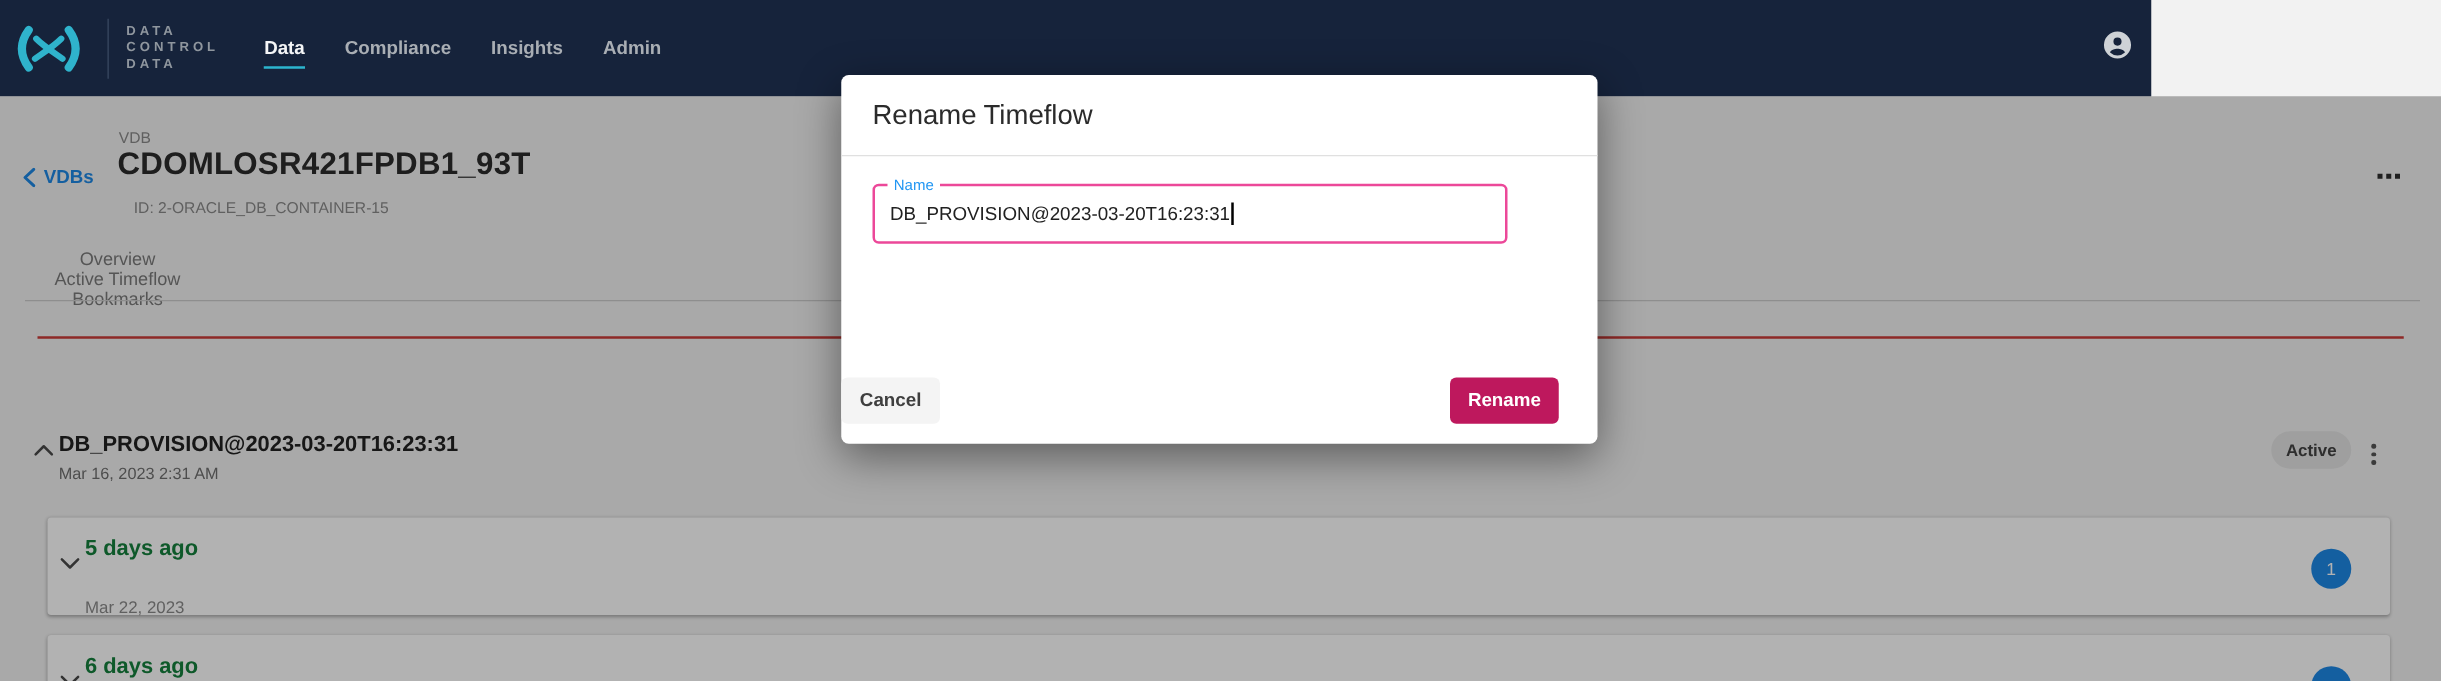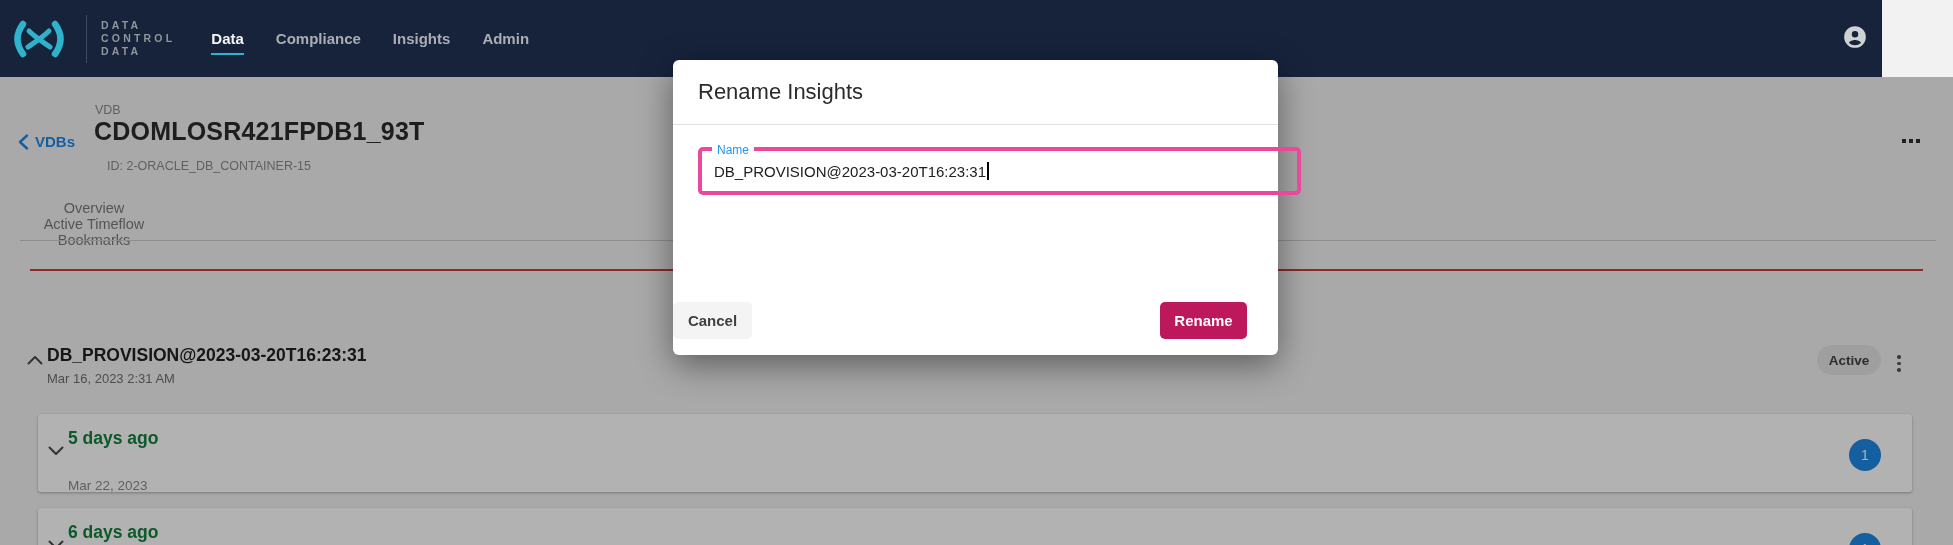--- a/index.html
+++ b/index.html
@@ -1,20 +1,20 @@
 <!DOCTYPE html>
 <html><head>
 <meta charset="utf-8">
 <style>
   * { margin:0; padding:0; box-sizing:border-box; }
   html,body { width:1953px; height:545px; overflow:hidden; background:#f2f2f2;
     font-family:"Liberation Sans","DejaVu Sans",sans-serif; }
 
   
-  .navbar { position:absolute; left:0; top:0; width:1882px; height:77px;
+  .navbar { position:absolute; left:0; top:0; width:1721px; height:77px;
     background:#16233b; z-index:5; display:flex; align-items:center; }
   .logo-wrap { display:flex; align-items:center; margin-left:10px; }
   .logo-mark { width:58px; height:42px; }
   .logo-divider { width:1px; height:48px; background:#3a4a63; margin:0 14px 0 18px; }
   .brand-text { color:#8f969e; font-size:10.5px; letter-spacing:3.2px; line-height:13px;
     font-weight:600; }
   .nav-menu { display:flex; margin-left:36px; gap:32px; }
   .nav-item { position:relative; color:#a9aeb4; font-size:15px; font-weight:700;
     cursor:pointer; padding:6px 0; }
   .nav-item.active { color:#f4f5f6; }
@@ -75,22 +75,22 @@
     background:rgba(0,0,0,0.30); z-index:10; }
 
   
   .modal { position:absolute; left:673px; top:60px; width:605px; height:295px;
     background:#ffffff; border-radius:6px; z-index:30;
     box-shadow:0 10px 35px rgba(0,0,0,0.45); display:flex; flex-direction:column; }
   .modal-header { height:65px; border-bottom:1px solid #e0e0e0; display:flex;
     align-items:center; padding:0 25px; }
   .modal-title { font-size:22px; font-weight:400; color:#2b2b2b; }
   .modal-body { padding:22px 25px 0 25px; }
-  .outlined-field { position:relative; width:603px; height:48px;
-    border:4px solid #ec4899; border-radius:5px; display:flex; align-items:center;
+  .outlined-field { position:relative; width:508px; height:48px;
+    border:2px solid #ec4899; border-radius:5px; display:flex; align-items:center;
     padding:0 12px; cursor:text; }
   .field-label { position:absolute; left:10px; top:-8px; background:#fff; padding:0 5px;
     font-size:12px; color:#2196f3; }
   .field-value { font-size:15px; color:#212121; white-space:pre; }
   .caret { display:inline-block; width:1.5px; height:18px; background:#000;
     vertical-align:middle; margin-left:1px; }
   .modal-footer { margin-top:auto; display:flex; justify-content:space-between; gap:6px;
     padding:0 31px 16px 0; }
   .btn { height:37px; border:none; border-radius:5px; font-size:15px; font-weight:600;
     cursor:pointer; font-family:inherit; }
@@ -187,21 +187,21 @@
     <div class="card-date"></div>
     <div class="count-badge">1</div>
   </div>
 
 </div>
 
 <div class="backdrop"></div>
 
 <div class="modal">
   <div class="modal-header">
-    <div class="modal-title">Rename Insights</div>
+    <div class="modal-title">Rename Timeflow</div>
   </div>
   <div class="modal-body">
     <div class="outlined-field">
       <span class="field-label">Name</span>
       <span class="field-value">DB_PROVISION@2023-03-20T16:23:31</span>
         <span class="caret"></span>
     </div>
   </div>
   <div class="modal-footer">
     <button class="btn btn-cancel">Cancel</button>

